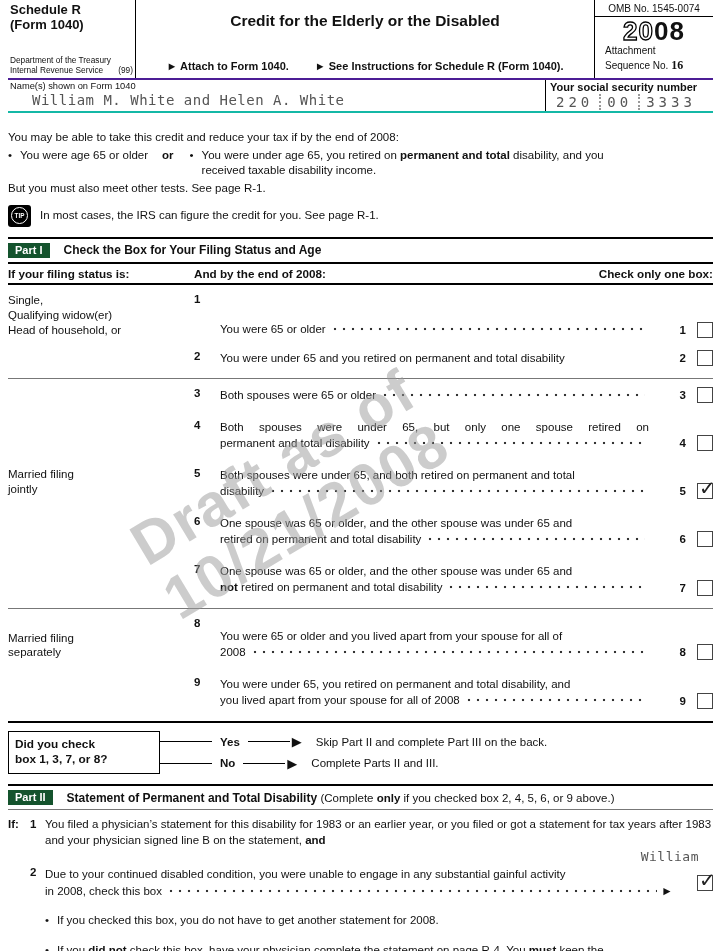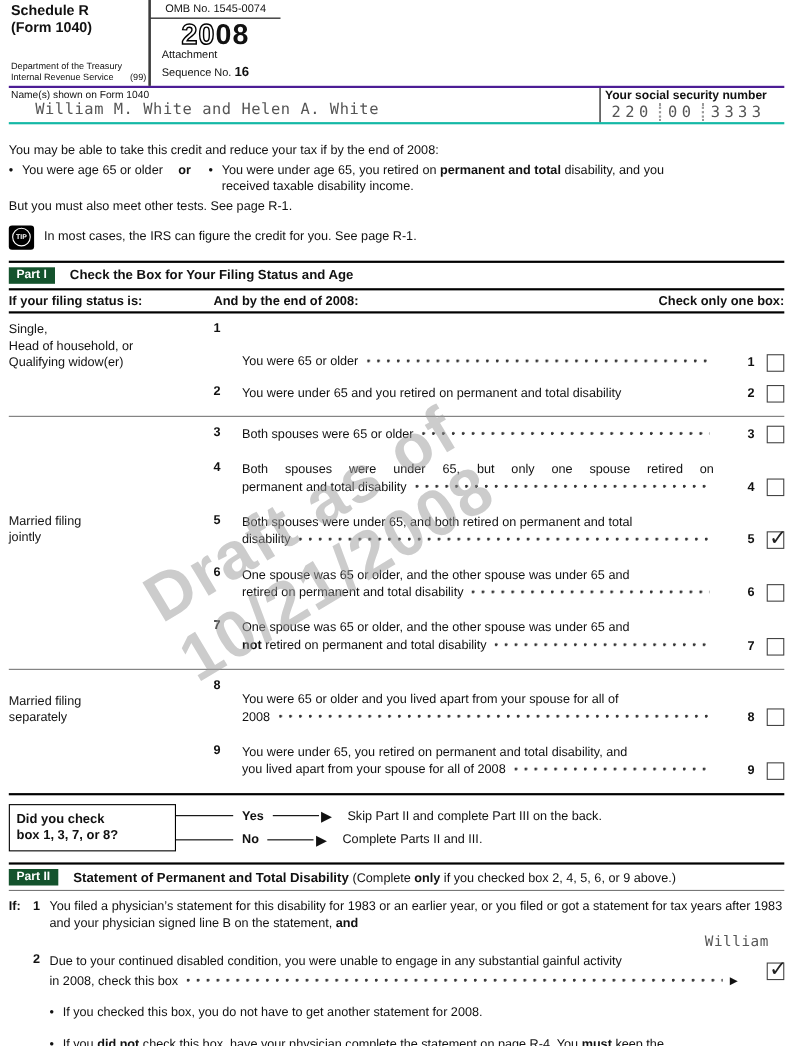--- a/index.html
+++ b/index.html
@@ -27,21 +27,21 @@
   .fh-dept { margin-top: auto; font-size: 8.3px; line-height: 1.2; }
   .fh-dept-row2 { display:flex; justify-content: space-between; }
   .fh-mid { flex: 1; display:flex; flex-direction: column; padding: 4px 6px 3px 6px; }
   .fh-title { text-align: center; font-weight: bold; font-size: 15.5px; margin-top: 8px; }
   .fh-attach { margin-top: auto; display:flex; justify-content: center; gap: 26px; font-weight: bold; font-size: 11px; padding-bottom: 3px; }
   .fh-right { width: 119px; flex:none; border-left: 1.5px solid #000; text-align: center; }
   .fh-omb { font-size: 10px; padding: 3px 0 2px; border-bottom: 1.2px solid #000; }
   .fh-year { font-size: 26px; font-weight: bold; line-height: 1.05; margin-top: 1px; letter-spacing: 1px;}
   .fh-year .outline { color:#fff; -webkit-text-stroke: 1.3px #000; }
   .fh-seq { font-size: 10px; text-align:left; padding-left: 10px; line-height: 1.25; }
-  .fh-seq b { font-size: 12px; }
+  .fh-seq b { font-size: 12px; font-family: Liberation Serif, serif; }
 
   
   .name-row { display:flex; border-bottom: 2px solid #14b8a6; min-height: 25px; }
   .name-cell { flex:1; padding: 1px 4px 2px 2px; }
   .name-label { font-size: 9.3px; }
   .hand { font-family: "DejaVu Sans Mono", monospace; color: #555; font-size: 14px; letter-spacing: .5px; }
   .name-value { padding-left: 22px; margin-top: 1px; }
   .ssn-cell { width: 168px; flex:none; border-left: 1.5px solid #000; padding: 1px 4px; }
   .ssn-label { font-size: 11px; font-weight: bold; }
   .ssn { display:flex; margin-top: 1px; }
@@ -130,20 +130,27 @@
       <div class="fh-schedule">Schedule R</div>
       <div class="fh-form">(Form 1040)</div>
       <div class="fh-dept">
         <div>Department of the Treasury</div>
         <div class="fh-dept-row2">
           <span>Internal Revenue Service</span>
           <span>(99)</span>
         </div>
       </div>
     </div>
+    <div class="fh-mid">
+      <div class="fh-title">Credit for the Elderly or the Disabled</div>
+      <div class="fh-attach">
+        <span>► Attach to Form 1040.</span>
+        <span>► See Instructions for Schedule R (Form 1040).</span>
+      </div>
+    </div>
     <div class="fh-right">
       <div class="fh-omb">OMB No. 1545-0074</div>
       <div class="fh-year"><span class="outline">20</span><span>08</span></div>
       <div class="fh-seq">
         <span>Attachment</span><br>
         <span>Sequence No.</span> <b>16</b>
       </div>
     </div>
   </div>
 
@@ -192,22 +199,22 @@
     <span class="col1">If your filing status is:</span>
     <span class="col2">And by the end of 2008:</span>
     <span class="col3">Check only one box:</span>
   </div>
   <div class="rule"></div>
 
   <div class="pt8">
     <div class="q-row mb12">
       <div class="q-label-col">
         <div>Single,</div>
+        <div>Qualifying widow(er)</div>
         <div>Head of household, or</div>
-        <div>Qualifying widow(er)</div>
       </div>
       <div class="q-num">1</div>
       <div class="q-body">
         <div class="q-line last">
             <span>You were 65 or older</span>
             <span class="leader"></span>
           </div>
       </div>
       <div class="q-right">
         <span class="q-num-r">1</span>

